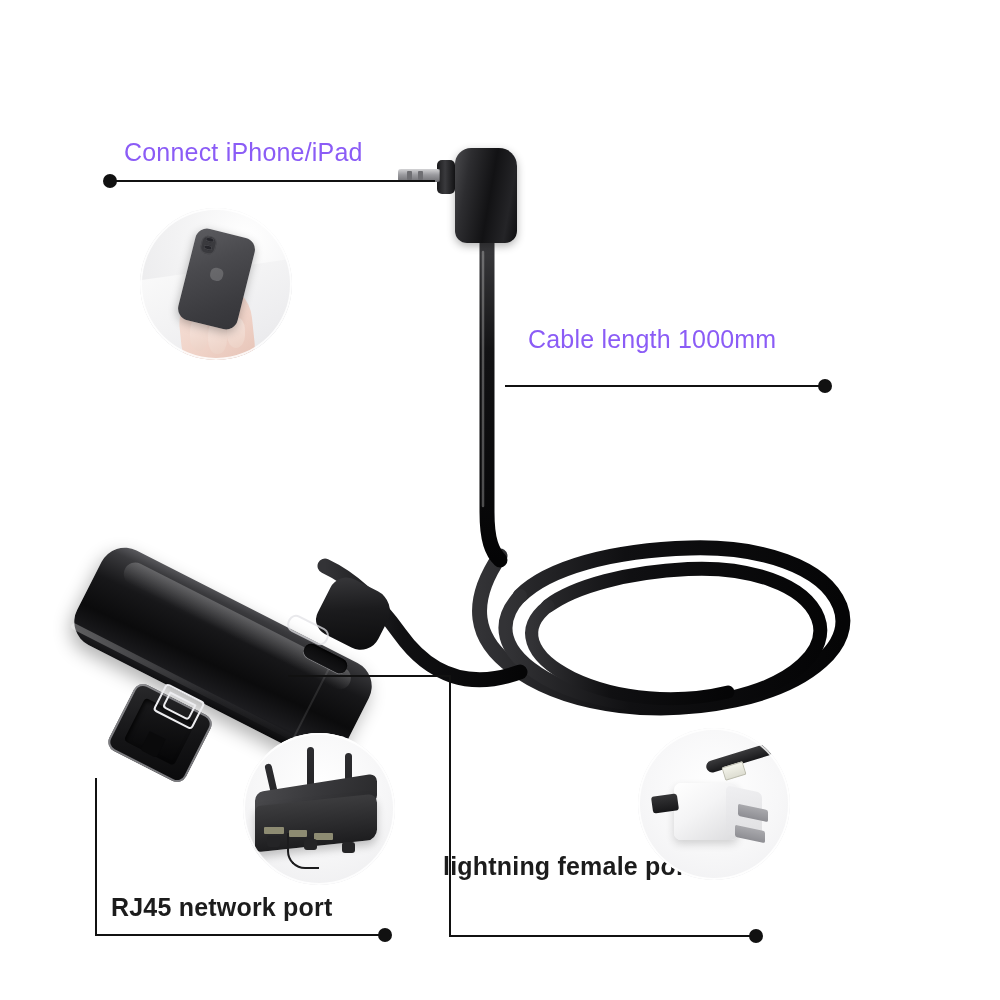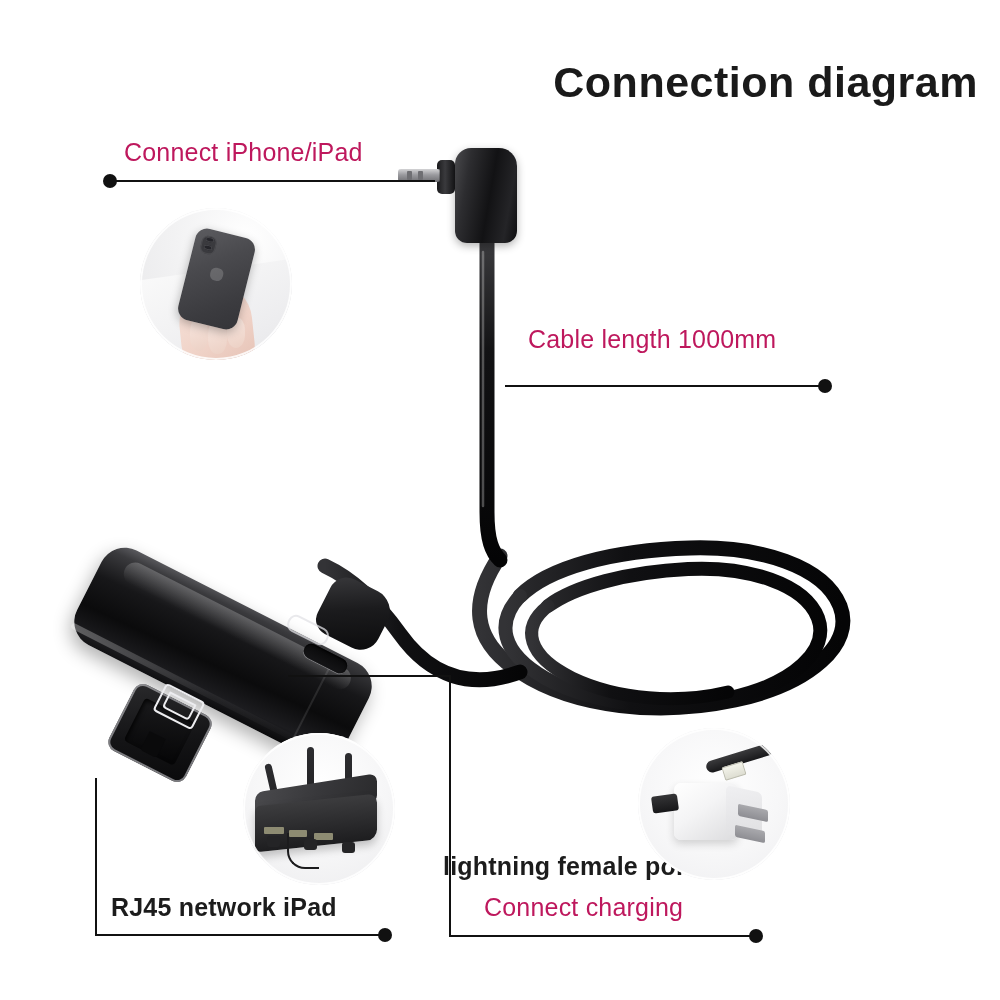--- a/index.html
+++ b/index.html
@@ -39,21 +39,21 @@
     font-size: 25px;
     font-weight: bold;
     color: #1c1c1c;
     white-space: nowrap;
     letter-spacing: 0.2px;
   }
   .callout-sub {
     position: absolute;
     font-size: 25px;
     font-weight: 300;
-    color: #be185d;
+    color: #8b5cf6;
     white-space: nowrap;
     letter-spacing: 0.2px;
   }
 
   
   .lead-h {
     position: absolute;
     height: 2px;
     background: #111111;
   }
@@ -380,21 +380,20 @@
     background: linear-gradient(150deg, #3b3b3e 0%, #1b1b1d 45%, #0a0a0b 100%);
     border-radius: 18px 22px 20px 16px;
     transform: rotate(27deg);
   }
 </style>
 </head>
 <body>
 
 <div id="stage">
 
-  <div class="title">Connection diagram</div>
 
   <svg id="cable-svg" viewBox="0 0 1000 1000" xmlns="http://www.w3.org/2000/svg">
     <defs>
       <linearGradient id="cabGrad" x1="0" y1="0" x2="0" y2="1">
         <stop offset="0%" stop-color="#3c3c3f"></stop>
         <stop offset="35%" stop-color="#121214"></stop>
         <stop offset="100%" stop-color="#040405"></stop>
       </linearGradient>
       <linearGradient id="cabGradH" x1="0" y1="0" x2="1" y2="0">
         <stop offset="0%" stop-color="#333336"></stop>
@@ -475,21 +474,21 @@
     <div class="thumb-ring"></div>
   </div>
 
   <div class="callout-sub" style="left:528px; top:325px;">Cable length 1000mm</div>
   <div class="lead-h" style="left:505px; top:385px; width:317px;"></div>
   <div class="lead-dot" style="left:818px; top:379px;"></div>
 
   <div class="lead-v" style="left:95px; top:778px; height:158px;"></div>
   <div class="lead-h" style="left:95px; top:934px; width:290px;"></div>
   <div class="lead-dot" style="left:378px; top:928px;"></div>
-  <div class="callout-title" style="left:111px; top:893px;">RJ45 network iPad</div>
+  <div class="callout-title" style="left:111px; top:893px;">RJ45 network port</div>
 
   <div class="thumb" style="left:243px; top:733px; width:152px; height:152px;">
     <div class="rt-bg"></div>
     <div class="rt-ant" style="left:19%; top:20%; height:46%; transform:rotate(-13deg);"></div>
     <div class="rt-ant" style="left:42%; top:9%; height:60%;"></div>
     <div class="rt-ant" style="left:67%; top:13%; height:60%;"></div>
     <div class="rt-top"></div>
     <div class="rt-body"></div>
     <div class="rt-port" style="left:14%; top:62%; width:13%;"></div>
     <div class="rt-port" style="left:30%; top:64%; width:12%;"></div>
@@ -499,21 +498,20 @@
     <div class="rt-foot" style="left:65%; top:72%;"></div>
     <div class="rt-wire"></div>
     <div class="thumb-ring"></div>
   </div>
 
   <div class="lead-h" style="left:288px; top:675px; width:163px;"></div>
   <div class="lead-v" style="left:449px; top:675px; height:262px;"></div>
   <div class="lead-h" style="left:449px; top:935px; width:307px;"></div>
   <div class="lead-dot" style="left:749px; top:929px;"></div>
   <div class="callout-title" style="left:443px; top:852px;">lightning female port</div>
-  <div class="callout-sub" style="left:484px; top:893px;">Connect charging</div>
 
   <div class="thumb" style="left:638px; top:728px; width:152px; height:152px;">
     <div class="ch-bg"></div>
     <div class="ch-cable" style="left:44%; top:16%; width:46%; transform:rotate(-17deg);"></div>
     <div class="ch-plug" style="left:56%; top:24%; transform:rotate(-17deg);"></div>
     <div class="ch-brick"></div>
     <div class="ch-face"></div>
     <div class="ch-pin" style="left:66%; top:52%; width:20%; height:8%;"></div>
     <div class="ch-pin" style="left:64%; top:66%; width:20%; height:8%;"></div>
     <div class="ch-usb" style="left:9%; top:44%; transform:rotate(-8deg);"></div>

